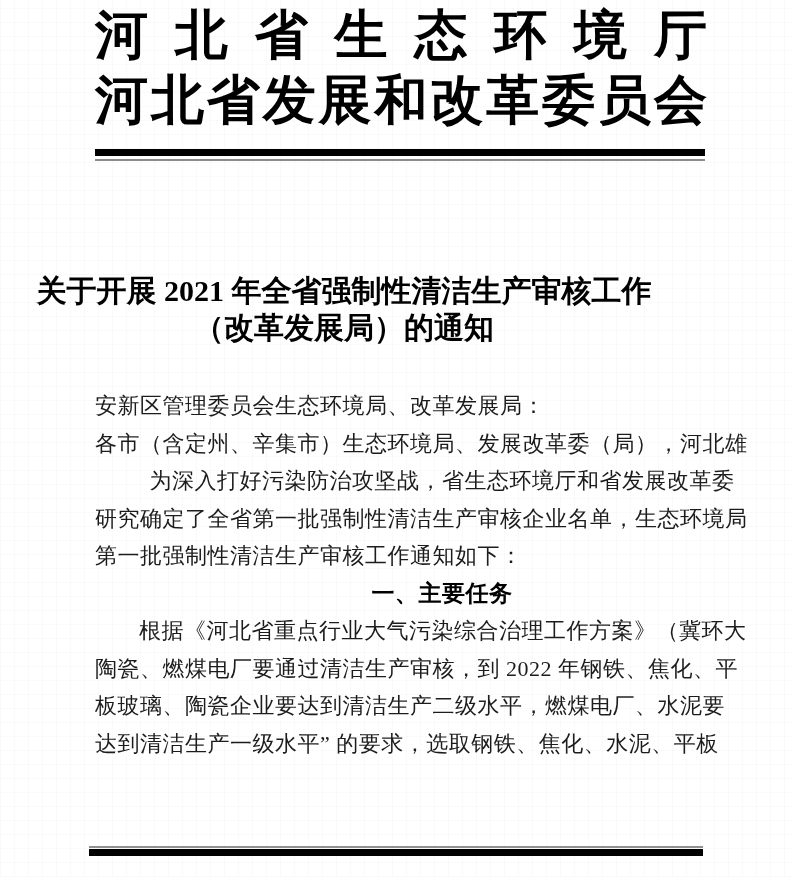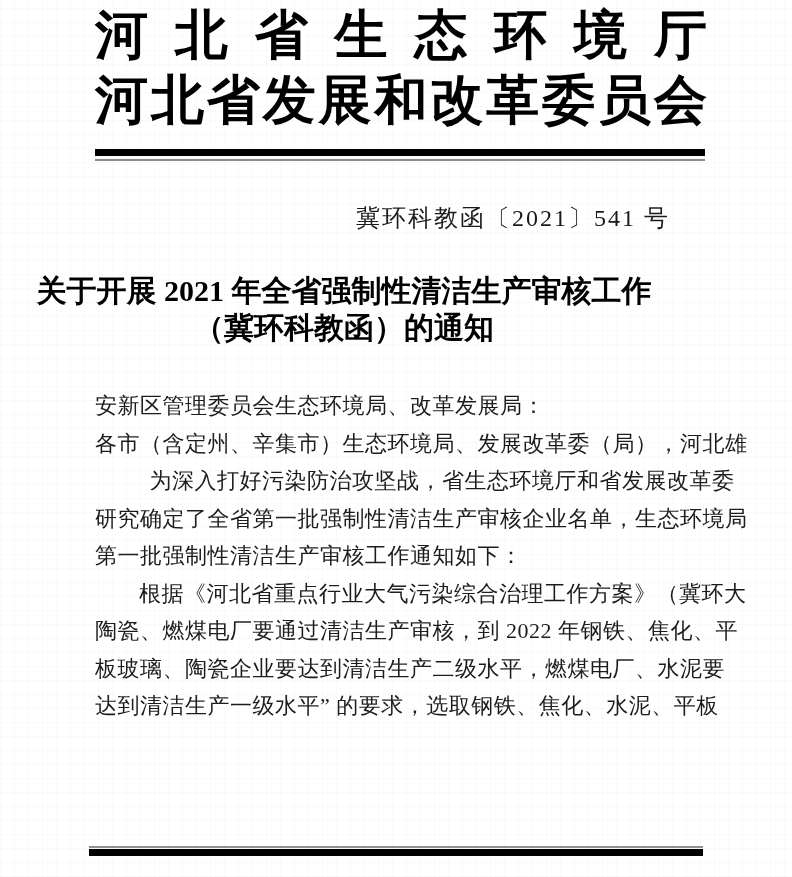--- a/index.html
+++ b/index.html
@@ -123,33 +123,33 @@
       <span>委</span>
       <span>员</span>
       <span>会</span>
     </div>
 
   <div class="header-rule">
     <div class="thick"></div>
     <div class="thin"></div>
   </div>
 
-  <div class="doc-number">冀环科教函〔2021〕541 号</div>
 
   <div class="notice-title">
     <div>关于开展 2021 年全省强制性清洁生产审核工作</div>
-    <div>（冀环科教函）的通知</div>
+    <div>（改革发展局）的通知</div>
   </div>
 
   <div class="notice-body">
     <p>安新区管理委员会生态环境局、改革发展局：</p>
     <p>各市（含定州、辛集市）生态环境局、发展改革委（局），河北雄</p>
     <p class="indent">为深入打好污染防治攻坚战，省生态环境厅和省发展改革委</p>
     <p>研究确定了全省第一批强制性清洁生产审核企业名单，生态环境局</p>
     <p>第一批强制性清洁生产审核工作通知如下：</p>
+    <p class="indent heading">一、主要任务</p>
     <p class="indent">根据《河北省重点行业大气污染综合治理工作方案》（冀环大</p>
     <p>陶瓷、燃煤电厂要通过清洁生产审核，到 2022 年钢铁、焦化、平</p>
     <p>板玻璃、陶瓷企业要达到清洁生产二级水平，燃煤电厂、水泥要</p>
     <p>达到清洁生产一级水平” 的要求，选取钢铁、焦化、水泥、平板</p>
   </div>
 
   <div class="footer-rule">
     <div class="thin"></div>
     <div class="thick"></div>
   </div>

